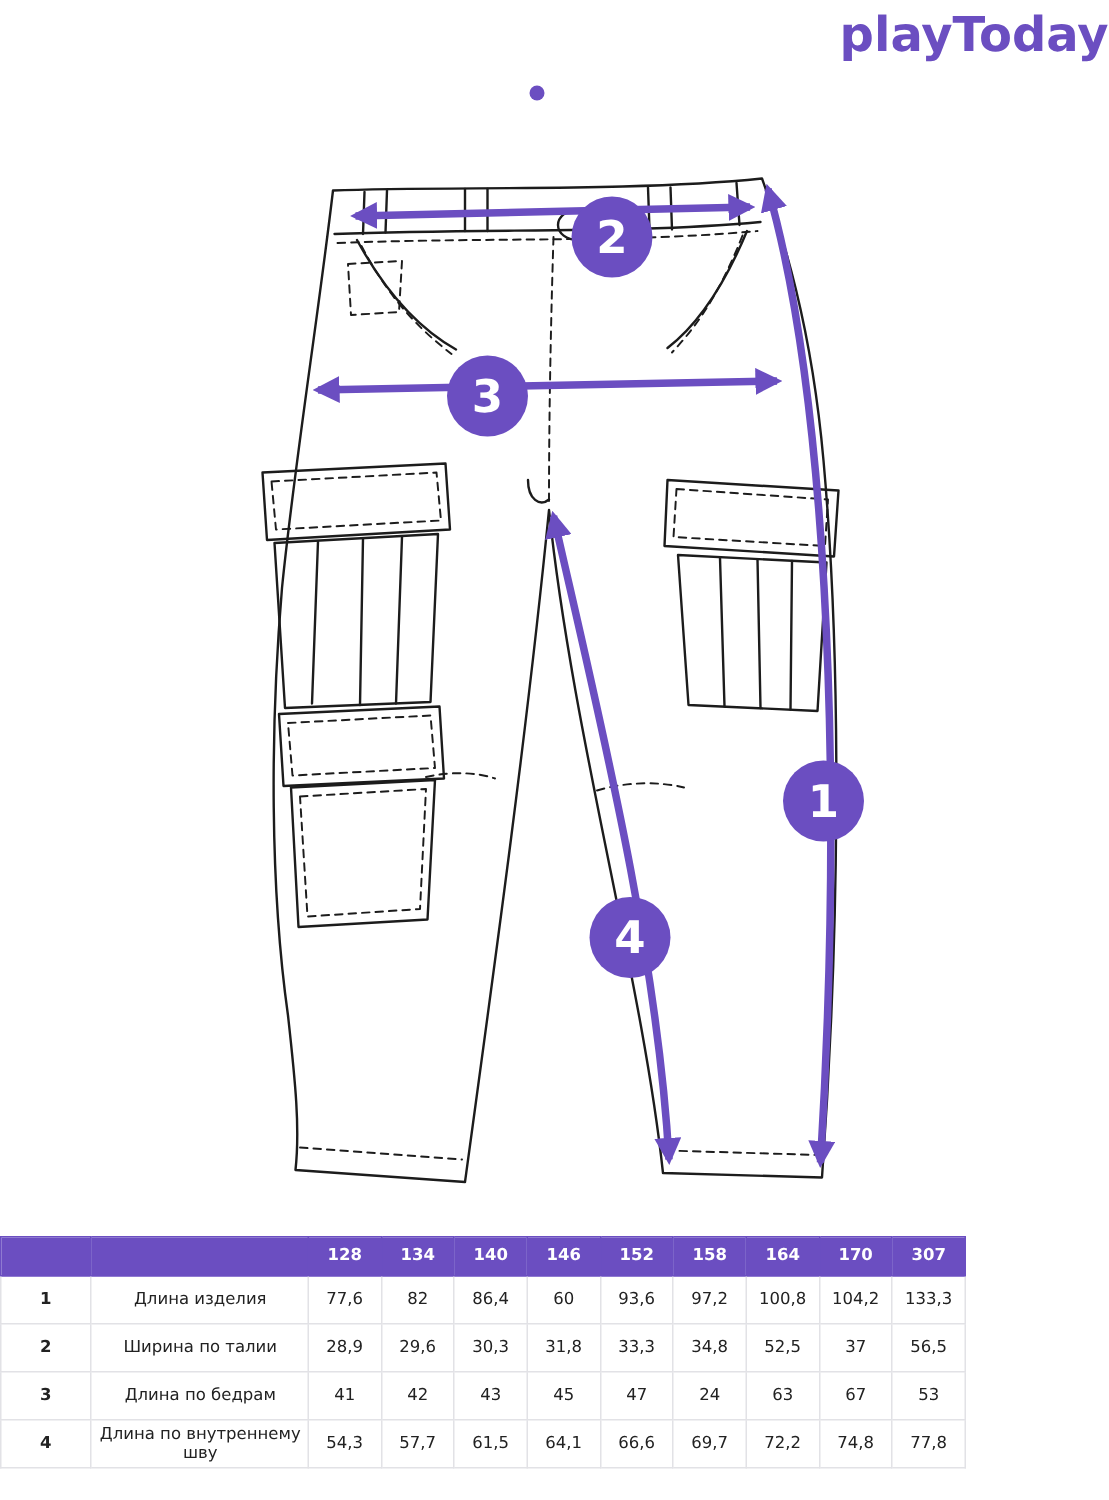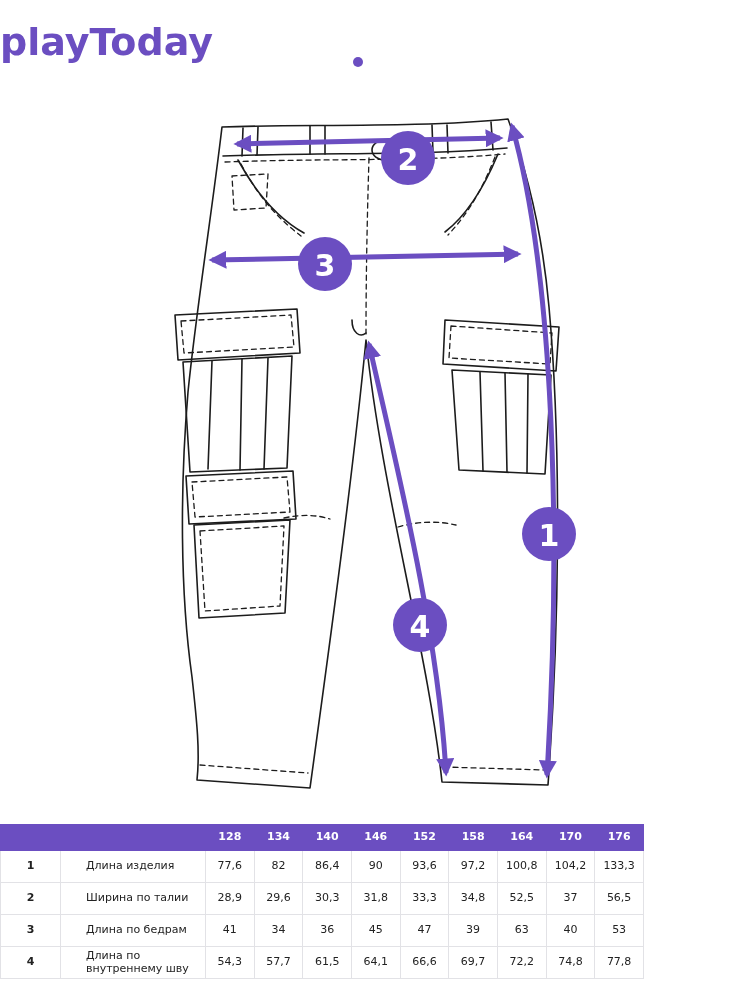--- a/index.html
+++ b/index.html
@@ -3,22 +3,22 @@
 <meta charset="utf-8">
 <style>
   :root { --accent:#6b4ec1; }
   * { box-sizing:border-box; }
   html,body { margin:0; padding:0; }
   body {
     width:739px; height:1000px; background:#ffffff; overflow:hidden;
     font-family:"DejaVu Sans","Liberation Sans",sans-serif; color:#222;
   }
   .logo {
-    position:relative; height:72px; padding-top:20px; text-align:left;
-    color:var(--accent); font-size:38px; font-weight:bold; letter-spacing:0px;
+    position:relative; height:72px; padding-top:4px; text-align:right;
+    color:var(--accent); font-size:32px; font-weight:bold; letter-spacing:0px;
   }
   .logo-dot {
     position:absolute; left:calc(50% - 17px); top:57px;
     width:10px; height:10px; border-radius:50%; background:var(--accent);
   }
   .diagram-wrap { width:739px; height:730px; }
   svg { display:block; }
   .sketch { stroke:#1c1c1c; stroke-width:1.6; fill:none; stroke-linejoin:round; stroke-linecap:round; }
   .dash { stroke-dasharray:5 4; stroke-width:1.3; }
   .arrow { stroke:var(--accent); stroke-width:5; fill:none; }
@@ -31,21 +31,21 @@
   .size-table th, .size-table td {
     border:1px solid #e2e2e6; padding:3px 2px; text-align:center; line-height:1.15;
   }
   .size-table thead th {
     background:var(--accent); border-color:var(--accent);
     color:#ffffff; font-weight:bold; height:26px;
   }
   .size-table td { height:32px; }
   .col-num { width:60px; font-weight:bold; }
   .col-label { width:145px; }
-  td.cell-label { text-align:left; padding-left:25px; }
+  td.cell-label { text-align:center; padding-left:3px; }
 </style>
 </head>
 <body>
 
 <div class="logo">
   <span>playToday</span>
   <span class="logo-dot"></span>
 </div>
 
 <div class="diagram-wrap">
@@ -141,31 +141,31 @@
       <th></th>
       <th></th>
       <th>128</th>
       <th>134</th>
       <th>140</th>
       <th>146</th>
       <th>152</th>
       <th>158</th>
       <th>164</th>
       <th>170</th>
-      <th>176</th>
+      <th>307</th>
     </tr>
   </thead>
   <tbody>
     <tr>
       <td class="col-num">1</td>
       <td class="cell-label">Длина изделия</td>
       <td>77,6</td>
       <td>82</td>
       <td>86,4</td>
-      <td>90</td>
+      <td>60</td>
       <td>93,6</td>
       <td>97,2</td>
       <td>100,8</td>
       <td>104,2</td>
       <td>133,3</td>
     </tr>
     <tr>
       <td class="col-num">2</td>
       <td class="cell-label">Ширина по талии</td>
       <td>28,9</td>
@@ -175,27 +175,27 @@
       <td>33,3</td>
       <td>34,8</td>
       <td>52,5</td>
       <td>37</td>
       <td>56,5</td>
     </tr>
     <tr>
       <td class="col-num">3</td>
       <td class="cell-label">Длина по бедрам</td>
       <td>41</td>
-      <td>34</td>
-      <td>36</td>
+      <td>42</td>
+      <td>43</td>
       <td>45</td>
       <td>47</td>
-      <td>39</td>
+      <td>24</td>
       <td>63</td>
-      <td>40</td>
+      <td>67</td>
       <td>53</td>
     </tr>
     <tr>
       <td class="col-num">4</td>
       <td class="cell-label">Длина по внутреннему шву</td>
       <td>54,3</td>
       <td>57,7</td>
       <td>61,5</td>
       <td>64,1</td>
       <td>66,6</td>

